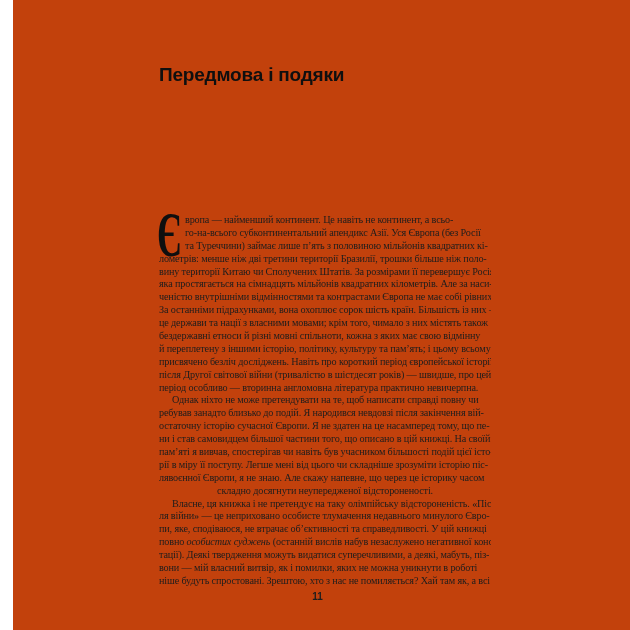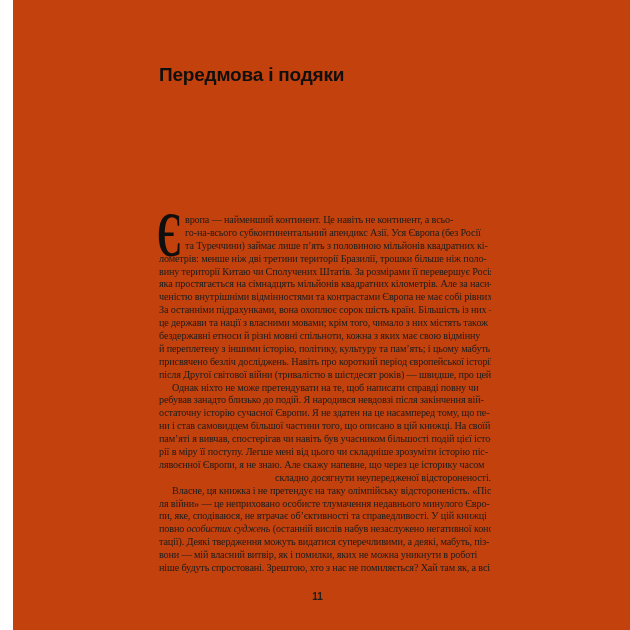--- a/index.html
+++ b/index.html
@@ -39,21 +39,21 @@
     text-align: justify;
     overflow: hidden;
     white-space: nowrap;
   }
   .line::after {
     content: "";
     display: inline-block;
     width: 100%;
     height: 0;
   }
-  .line.last-left { text-align: right; }
+  .line.last-left { text-align: center; }
   .line.last-left::after { content: none; }
   .line.dc-indent { padding-left: 26px; }
   .line.para-indent { padding-left: 13px; }
   .run-b { font-weight: 400; }
   .run-i { font-style: italic; }
   .drop-cap {
     position: absolute;
     left: -2px; top: -1px;
     font-size: 63px;
     line-height: 45px;
@@ -84,23 +84,24 @@
         <div class="line dc-indent"><span class="run-b">вропа</span><span> — найменший континент. Це навіть не континент, а всьо-</span></div>
         <div class="line dc-indent"><span>го-на-всього субконтинентальний апендикс Азії. Уся Європа (без Росії</span></div>
         <div class="line dc-indent"><span>та Туреччини) займає лише п’ять з половиною мільйонів квадратних кі-</span></div>
         <div class="line"><span>лометрів: менше ніж дві третини території Бразилії, трошки більше ніж поло-</span></div>
         <div class="line"><span>вину території Китаю чи Сполучених Штатів. За розмірами її перевершує Росія,</span></div>
         <div class="line"><span>яка простягається на сімнадцять мільйонів квадратних кілометрів. Але за наси-</span></div>
         <div class="line"><span>ченістю внутрішніми відмінностями та контрастами Європа не має собі рівних.</span></div>
         <div class="line"><span>За останніми підрахунками, вона охоплює сорок шість країн. Більшість із них —</span></div>
         <div class="line"><span>це держави та нації з власними мовами; крім того, чимало з них містять також</span></div>
         <div class="line"><span>бездержавні етноси й різні мовні спільноти, кожна з яких має свою відмінну</span></div>
-        <div class="line"><span>й переплетену з іншими історію, політику, культуру та пам’ять; і цьому мабуть</span></div>
+        <div class="line"><span>й переплетену з іншими історію, політику, культуру та пам’ять; і цьому всьому</span></div>
         <div class="line"><span>присвячено безліч досліджень. Навіть про короткий період європейської історії</span></div>
         <div class="line"><span>після Другої світової війни (тривалістю в шістдесят років) — швидше, про цей</span></div>
+        <div class="line"><span>період особливо — вторинна англомовна література практично невичерпна.</span></div>
       </div>
       <div class="paragraph">
         <div class="line para-indent"><span>Однак ніхто не може претендувати на те, щоб написати справді повну чи</span></div>
         <div class="line"><span>ребував занадто близько до подій. Я народився невдовзі після закінчення вій-</span></div>
         <div class="line"><span>остаточну історію сучасної Європи. Я не здатен на це насамперед тому, що пе-</span></div>
         <div class="line"><span>ни і став самовидцем більшої частини того, що описано в цій книжці. На своїй</span></div>
         <div class="line"><span>пам’яті я вивчав, спостерігав чи навіть був учасником більшості подій цієї істо-</span></div>
         <div class="line"><span>рії в міру її поступу. Легше мені від цього чи складніше зрозуміти історію піс-</span></div>
         <div class="line"><span>лявоєнної Європи, я не знаю. Але скажу напевне, що через це історику часом</span></div>
         <div class="line last-left"><span>складно досягнути неупередженої відстороненості.</span></div>

